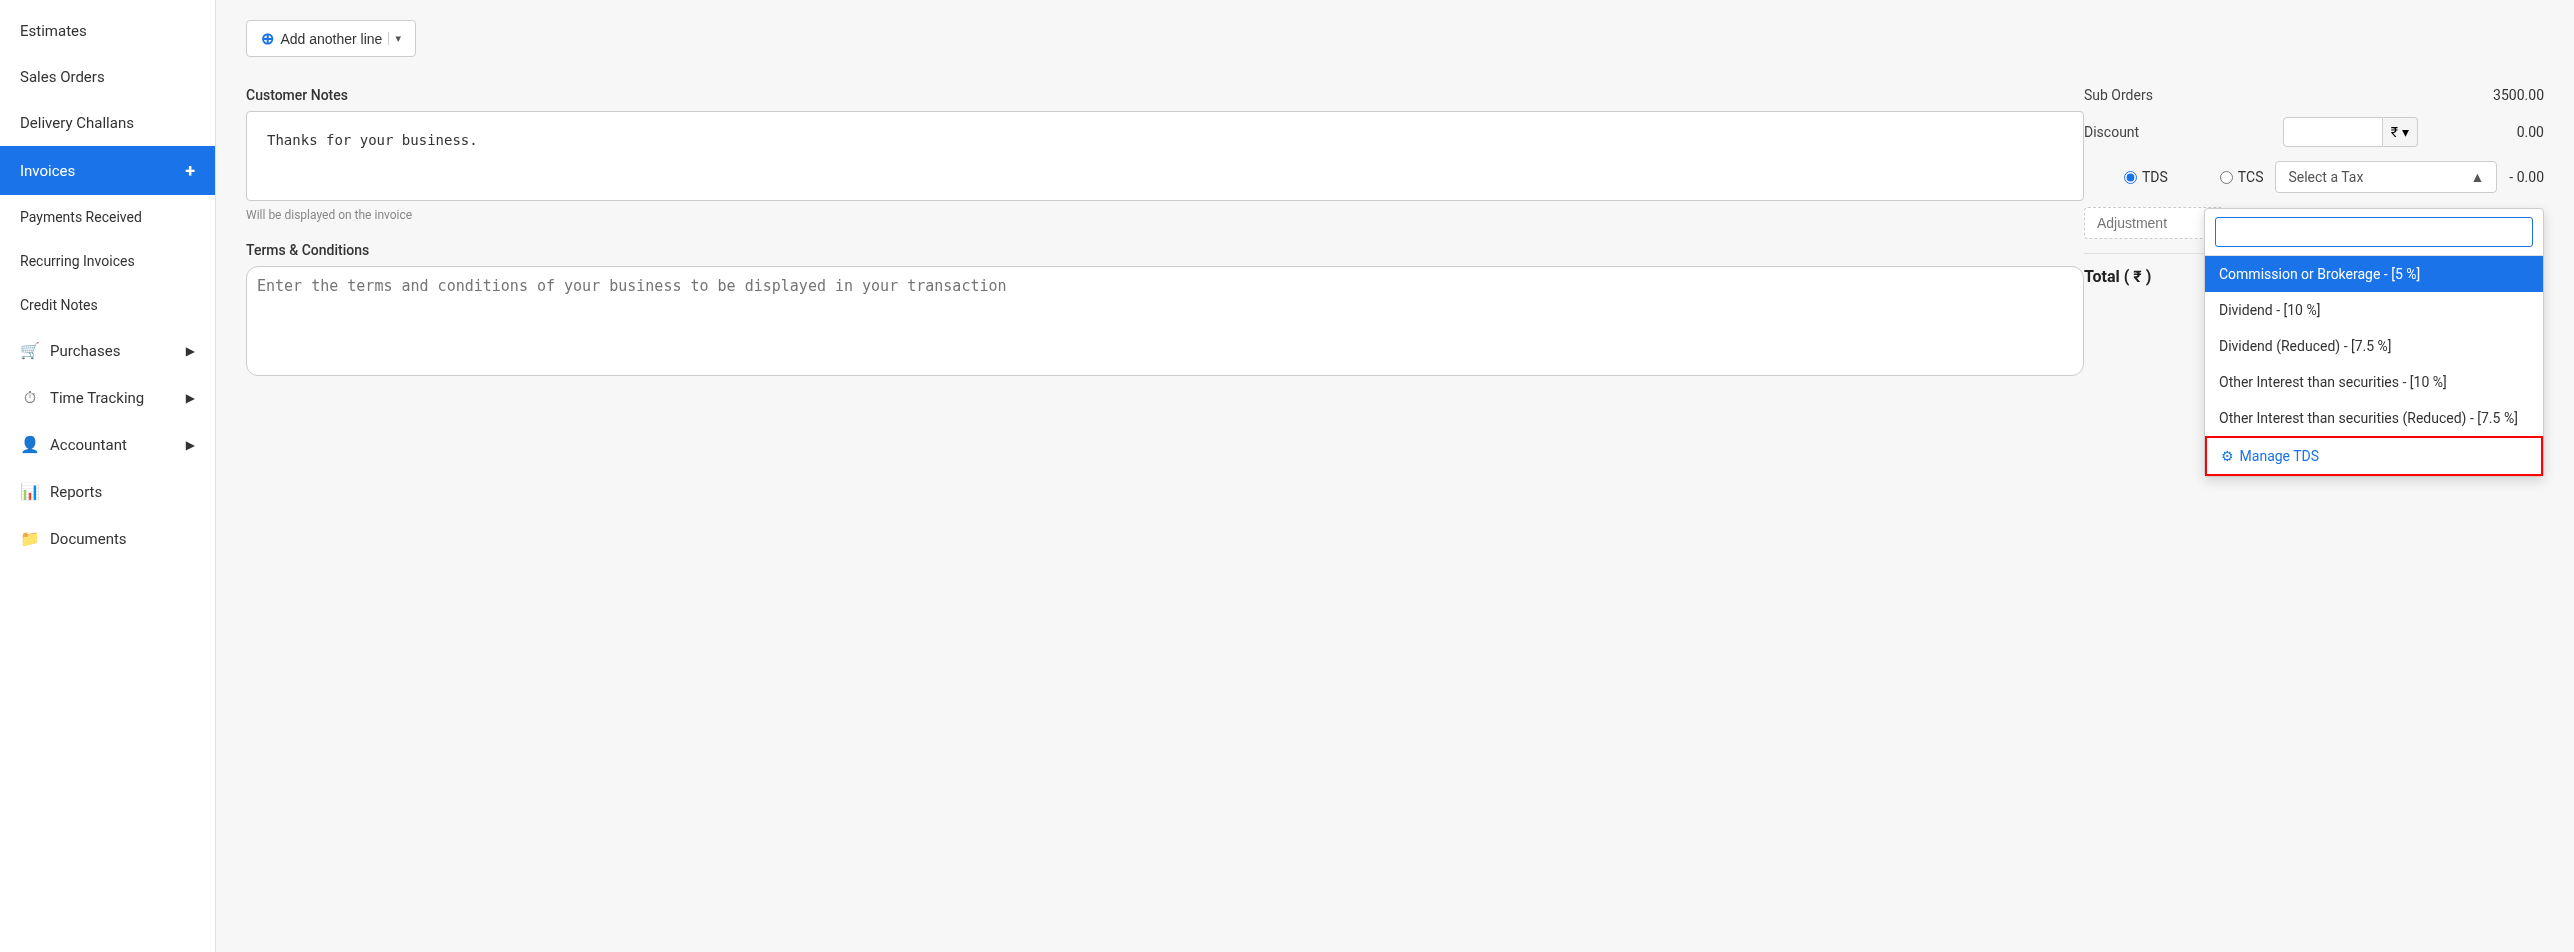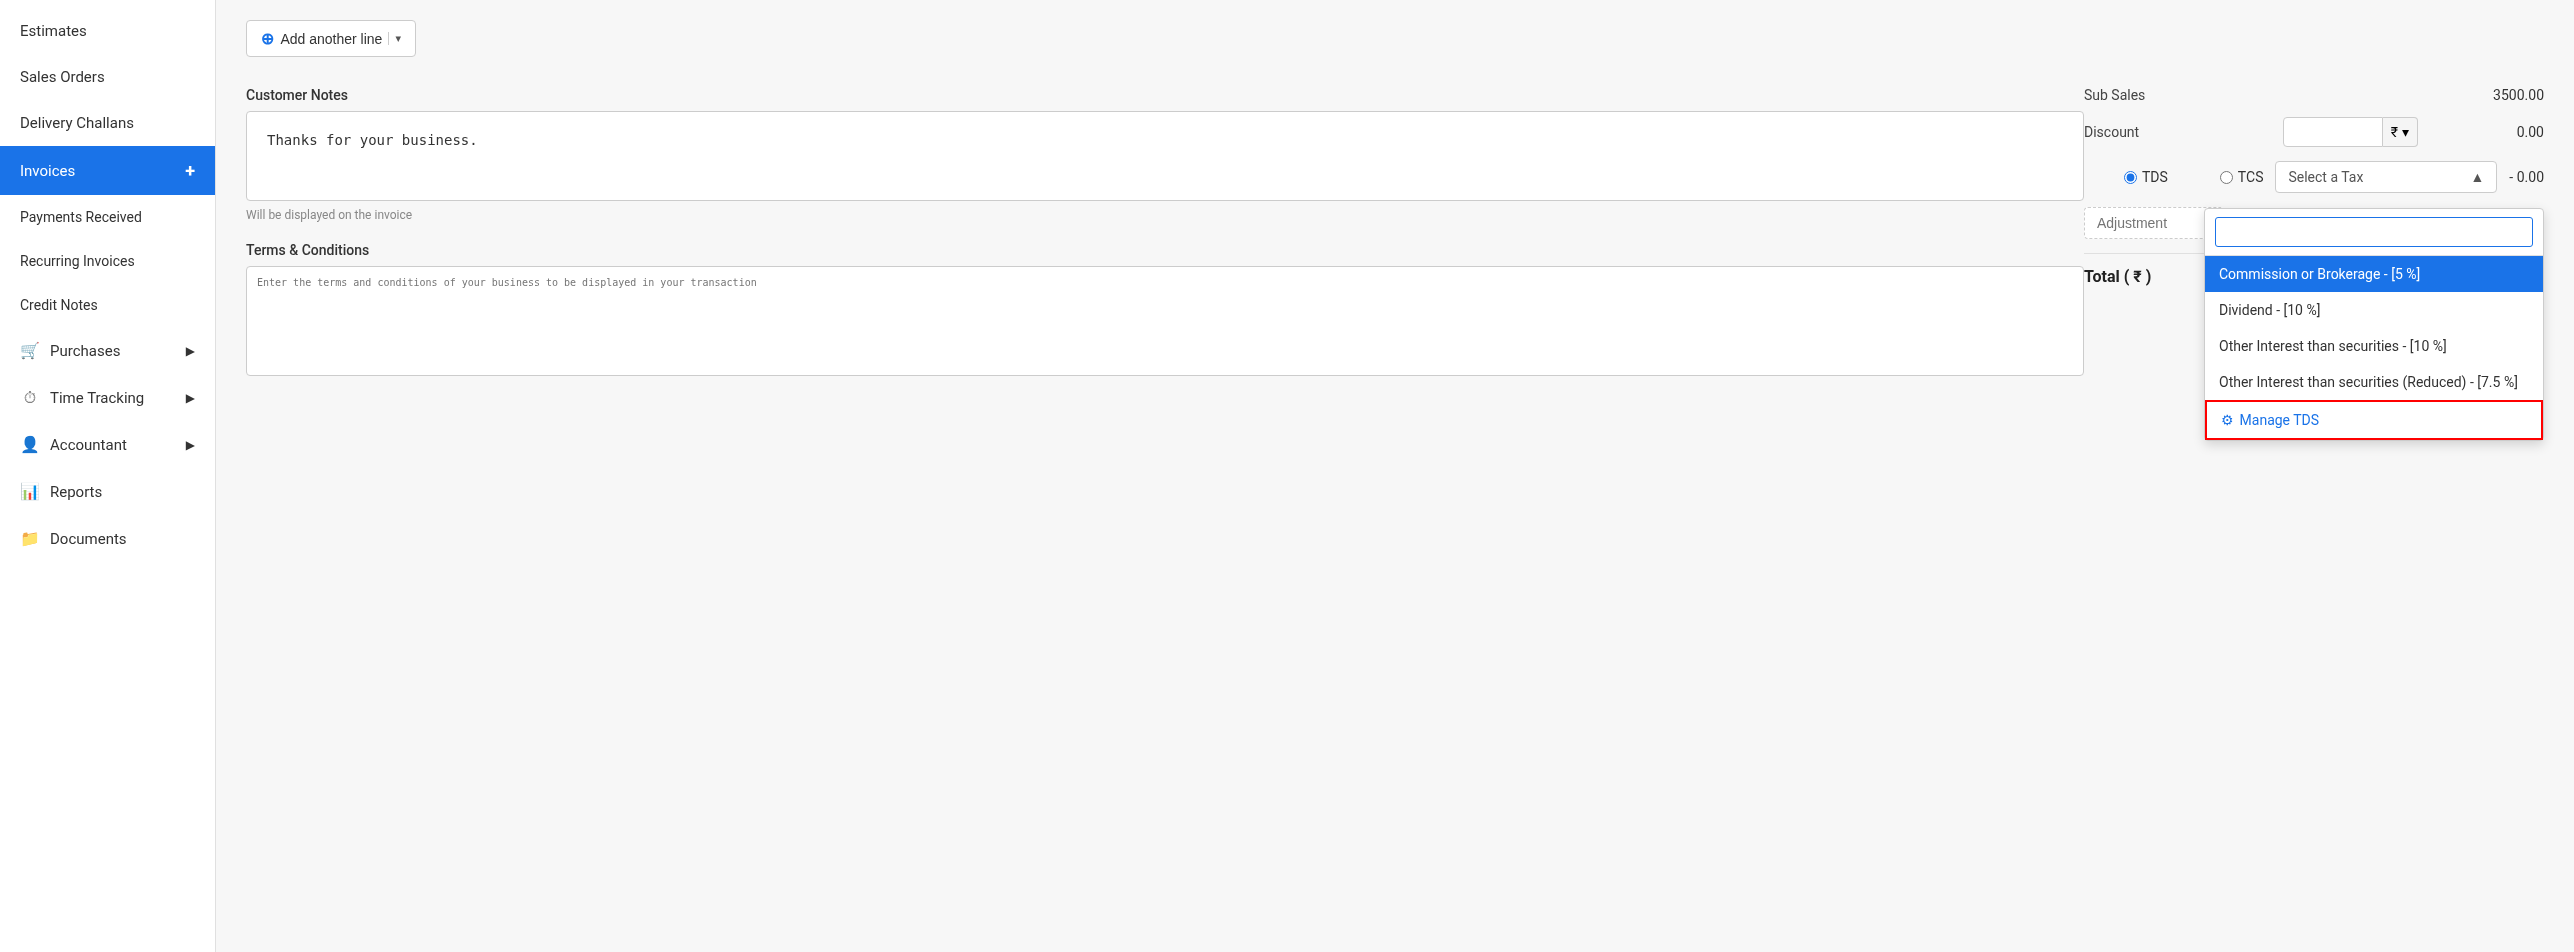--- a/index.html
+++ b/index.html
@@ -123,23 +123,23 @@
     }
     .notes-hint {
       font-size: 12px;
       color: #888;
       margin-top: 4px;
     }
     .terms-textarea {
       width: 100%;
       height: 110px;
       border: 1px solid #ccc;
-      border-radius: 4px;
+      border-radius: 12px;
       padding: 10px;
-      font-size: 10px;
+      font-size: 15px;
       resize: none;
       background: #fff;
       color: #aaa;
     }
     .totals-row {
       display: flex;
       align-items: center;
       justify-content: space-between;
       margin-bottom: 14px;
     }
@@ -377,21 +377,21 @@
       <div class="mt-20">
         <div class="section-label">Terms &amp; Conditions</div>
         <textarea class="terms-textarea" placeholder="Enter the terms and conditions of your business to be displayed in your transaction" style=""></textarea>
       </div>
 
     </div>
 
     <div class="right-panel">
 
       <div class="totals-row">
-        <span class="totals-label">Sub Sales</span>
+        <span class="totals-label">Sub Orders</span>
         <span class="totals-value">3500.00</span>
       </div>
 
       <div class="totals-row">
         <span class="totals-label">Discount</span>
         <div class="discount-input-wrap">
           <input class="discount-input" type="text" value="" style="">
           <div class="currency-select">
             <span>₹</span>
             <span>▾</span>
@@ -431,20 +431,21 @@
     </div>
   </div>
 
   
   <div class="dropdown-container">
     <div class="dropdown-search">
       <input type="text" placeholder="" style="">
     </div>
     <div class="dropdown-item selected">Commission or Brokerage - [5 %]</div>
     <div class="dropdown-item">Dividend - [10 %]</div>
+    <div class="dropdown-item">Dividend (Reduced) - [7.5 %]</div>
     <div class="dropdown-item">Other Interest than securities - [10 %]</div>
     <div class="dropdown-item">Other Interest than securities (Reduced) - [7.5 %]</div>
     <div class="dropdown-manage">
       <span>⚙</span>
       <span>Manage TDS</span>
     </div>
   </div>
 
 </main>
 

